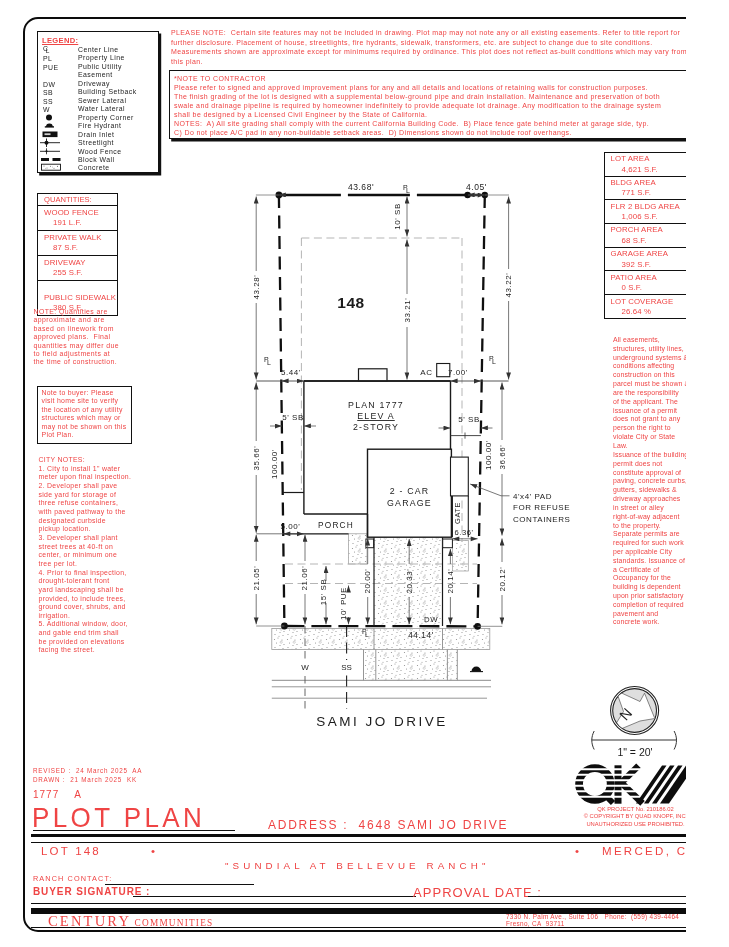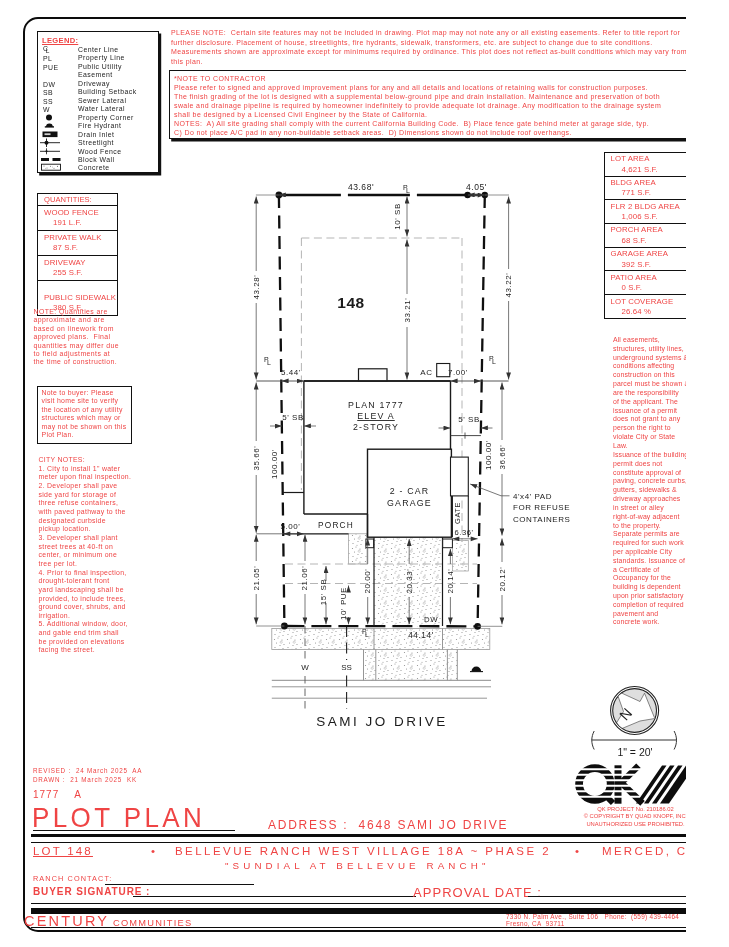--- a/index.html
+++ b/index.html
@@ -138,38 +138,37 @@
 
 <div class="abs" style="left:33px;top:765.5px;font-size:6.3px;line-height:9.6px;letter-spacing:0.75px;">REVISED :&nbsp; 24 March 2025&nbsp; AA<br>DRAWN :&nbsp; 21 March 2025&nbsp; KK</div>
 <div class="abs" style="left:33px;top:789px;font-size:10px;letter-spacing:1px;">1777&nbsp;&nbsp;&nbsp;&nbsp;A</div>
 <div class="abs" style="left:32px;top:802px;font-size:26px;letter-spacing:3.4px;font-weight:400;transform:scaleY(1.05);transform-origin:0 0;">PLOT PLAN</div>
 <div class="abs" style="left:33px;top:829.5px;width:202px;height:1px;background:#111;"></div>
 <div class="abs" style="left:268px;top:818px;font-size:12px;letter-spacing:1.75px;">ADDRESS :&nbsp; 4648 SAMI JO DRIVE</div>
 <div class="abs" style="left:31px;top:833.8px;width:667px;height:3.4px;background:#0c0c0c;"></div>
 <div class="abs" style="left:31px;top:841.5px;width:667px;height:1.2px;background:#0c0c0c;"></div>
 
 <div class="abs" style="left:33px;top:845px;width:665px;height:13px;font-size:11.5px;letter-spacing:1.2px;">
-<span style="position:absolute;left:0;letter-spacing:2.2px;text-decoration:underline;">LOT 148</span>
+<span style="position:absolute;left:8px;letter-spacing:2.2px;">LOT 148</span>
 <span style="position:absolute;left:118px;">•</span>
-<span style="position:absolute;left:142px;letter-spacing:2.45px;">BELLEVUE RANCH WEST VILLAGE 18A ~ PHASE 2</span>
 <span style="position:absolute;left:542px;">•</span>
 <span style="position:absolute;left:569px;letter-spacing:2.3px;">MERCED, CA</span>
 </div>
 <div class="abs" style="left:225px;top:859.5px;font-size:9.8px;letter-spacing:4.1px;">"SUNDIAL AT BELLEVUE RANCH"</div>
 
 <div class="abs" style="left:33px;top:873.5px;font-size:7.3px;letter-spacing:1.1px;">RANCH CONTACT:</div>
 <div class="abs" style="left:105px;top:883.5px;width:149px;height:1px;background:#111;"></div>
 <div class="abs" style="left:33px;top:885.5px;font-size:10px;letter-spacing:0.9px;font-weight:bold;">BUYER SIGNATURE :</div>
 <div class="abs" style="left:133px;top:896px;width:283px;height:1px;background:#111;"></div>
 <div class="abs" style="left:413px;top:884.5px;font-size:13px;letter-spacing:1.05px;">APPROVAL DATE :</div>
 <div class="abs" style="left:528px;top:896px;width:170px;height:1px;background:#111;"></div>
 
 <div class="abs" style="left:31px;top:902.8px;width:667px;height:1.1px;background:#0c0c0c;"></div>
 <div class="abs" style="left:31px;top:907.5px;width:667px;height:6px;background:#0c0c0c;"></div>
-<div class="abs" style="left:24px;top:912.5px;font-family:Liberation Sans, sans-serif;font-size:14.5px;letter-spacing:2.2px;">CENTURY<span style="font-size:9.3px;letter-spacing:1.2px;">&nbsp;COMMUNITIES</span></div>
+<div class="abs" style="left:48px;top:912.5px;font-family:Liberation Serif, serif;font-size:14.5px;letter-spacing:2.2px;">CENTURY<span style="font-size:9.3px;letter-spacing:1.2px;">&nbsp;COMMUNITIES</span></div>
 <div class="abs" style="left:506px;top:912.5px;font-size:6.4px;line-height:7.6px;letter-spacing:0.32px;">7330 N. Palm Ave., Suite 106&nbsp;&nbsp;&nbsp;Phone:&nbsp; (559) 439-4464<br>Fresno, CA&nbsp; 93711</div>
 <div class="abs" style="left:31px;top:926.8px;width:667px;height:1px;background:#0c0c0c;"></div>
 
 <svg class="abs" id="plot" style="left:0;top:0;" width="729" height="947" viewBox="0 0 729 947">
 <defs>
 <marker id="mE" orient="auto" markerWidth="9" markerHeight="7" refX="7.2" refY="2.4" markerUnits="userSpaceOnUse">
           <path d="M0.3,0 L7.2,2.4 L0.3,4.8 z" fill="#333"></path>
         </marker>
 <marker id="mS" orient="auto-start-reverse" markerWidth="9" markerHeight="7" refX="7.2" refY="2.4" markerUnits="userSpaceOnUse">
           <path d="M0.3,0 L7.2,2.4 L0.3,4.8 z" fill="#333"></path>

